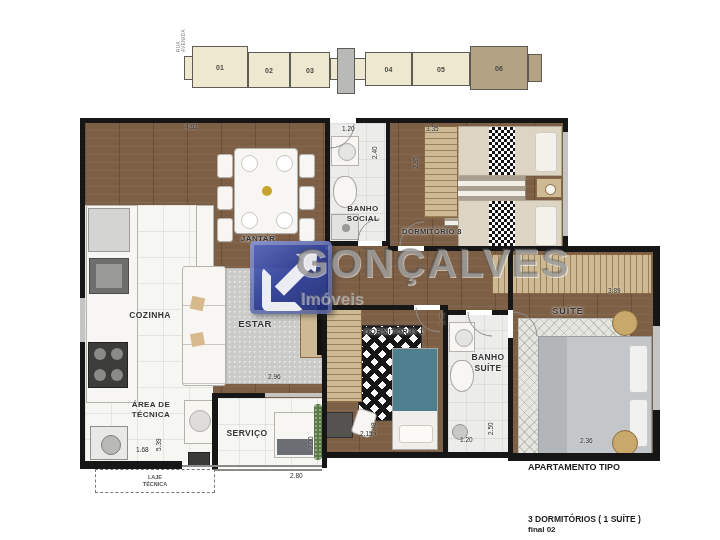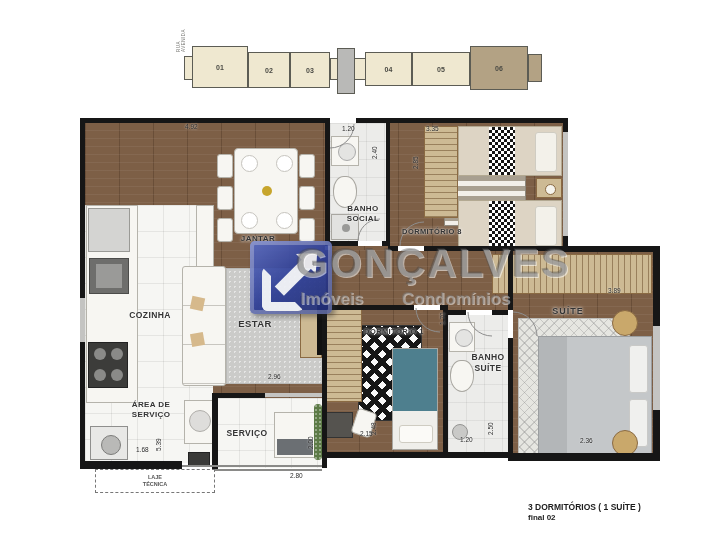--- a/index.html
+++ b/index.html
@@ -260,21 +260,21 @@
       <path d="M416 308 A24 24 0 0 0 440 332"></path>
       <path d="M468 312 A24 24 0 0 0 492 336"></path>
       <path d="M513 312 A24 24 0 0 1 537 336"></path>
     </g>
   </svg>
 
   <div class="rlabel" style="left:228px;top:234px;width:60px;font-size:8px;">JANTAR</div>
   <div class="rlabel" style="left:222px;top:318px;width:66px;font-size:9.5px;">ESTAR</div>
   <div class="rlabel" style="left:114px;top:310px;width:72px;font-size:8.5px;">COZINHA</div>
   <div class="rlabel" style="left:112px;top:400px;width:78px;font-size:8px;">ÁREA DE
-SERVIÇO</div>
+TÉCNICA</div>
   <div class="rlabel" style="left:216px;top:428px;width:62px;font-size:8.5px;">SERVIÇO</div>
   <div class="rlabel" style="left:340px;top:204px;width:46px;font-size:8px;">BANHO
 SOCIAL</div>
   <div class="rlabel" style="left:394px;top:227px;width:76px;font-size:7.5px;">DORMITÓRIO 8</div>
   <div class="rlabel" style="left:356px;top:327px;width:76px;font-size:7.5px;">DORMITÓRIO 1</div>
   <div class="rlabel" style="left:462px;top:352px;width:52px;font-size:8.5px;">BANHO
 SUÍTE</div>
   <div class="rlabel" style="left:544px;top:306px;width:48px;font-size:9px;letter-spacing:1px;">SUÍTE</div>
 
   <div class="laje">
@@ -302,21 +302,21 @@
       <span class="dim" style="left: 268px; top: 373px;">2.96</span>
     </div>
 
   <div class="wm wm-logo">
     <div class="wm-hook"></div>
     <div class="wm-arrow"></div>
   </div>
   <div class="wm wm-brand">GONÇALVES</div>
   <div class="wm wm-tag">
     <span>Imóveis</span>
-    <span>Condomínios</span>
   </div>
 
   <div class="titleblock">
+    <div class="t1">APARTAMENTO  TIPO</div>
     <div class="t2">3 DORMITÓRIOS ( 1 SUÍTE )</div>
     <div class="t3">final 02</div>
   </div>
 
 </div>
 
 </body></html>

